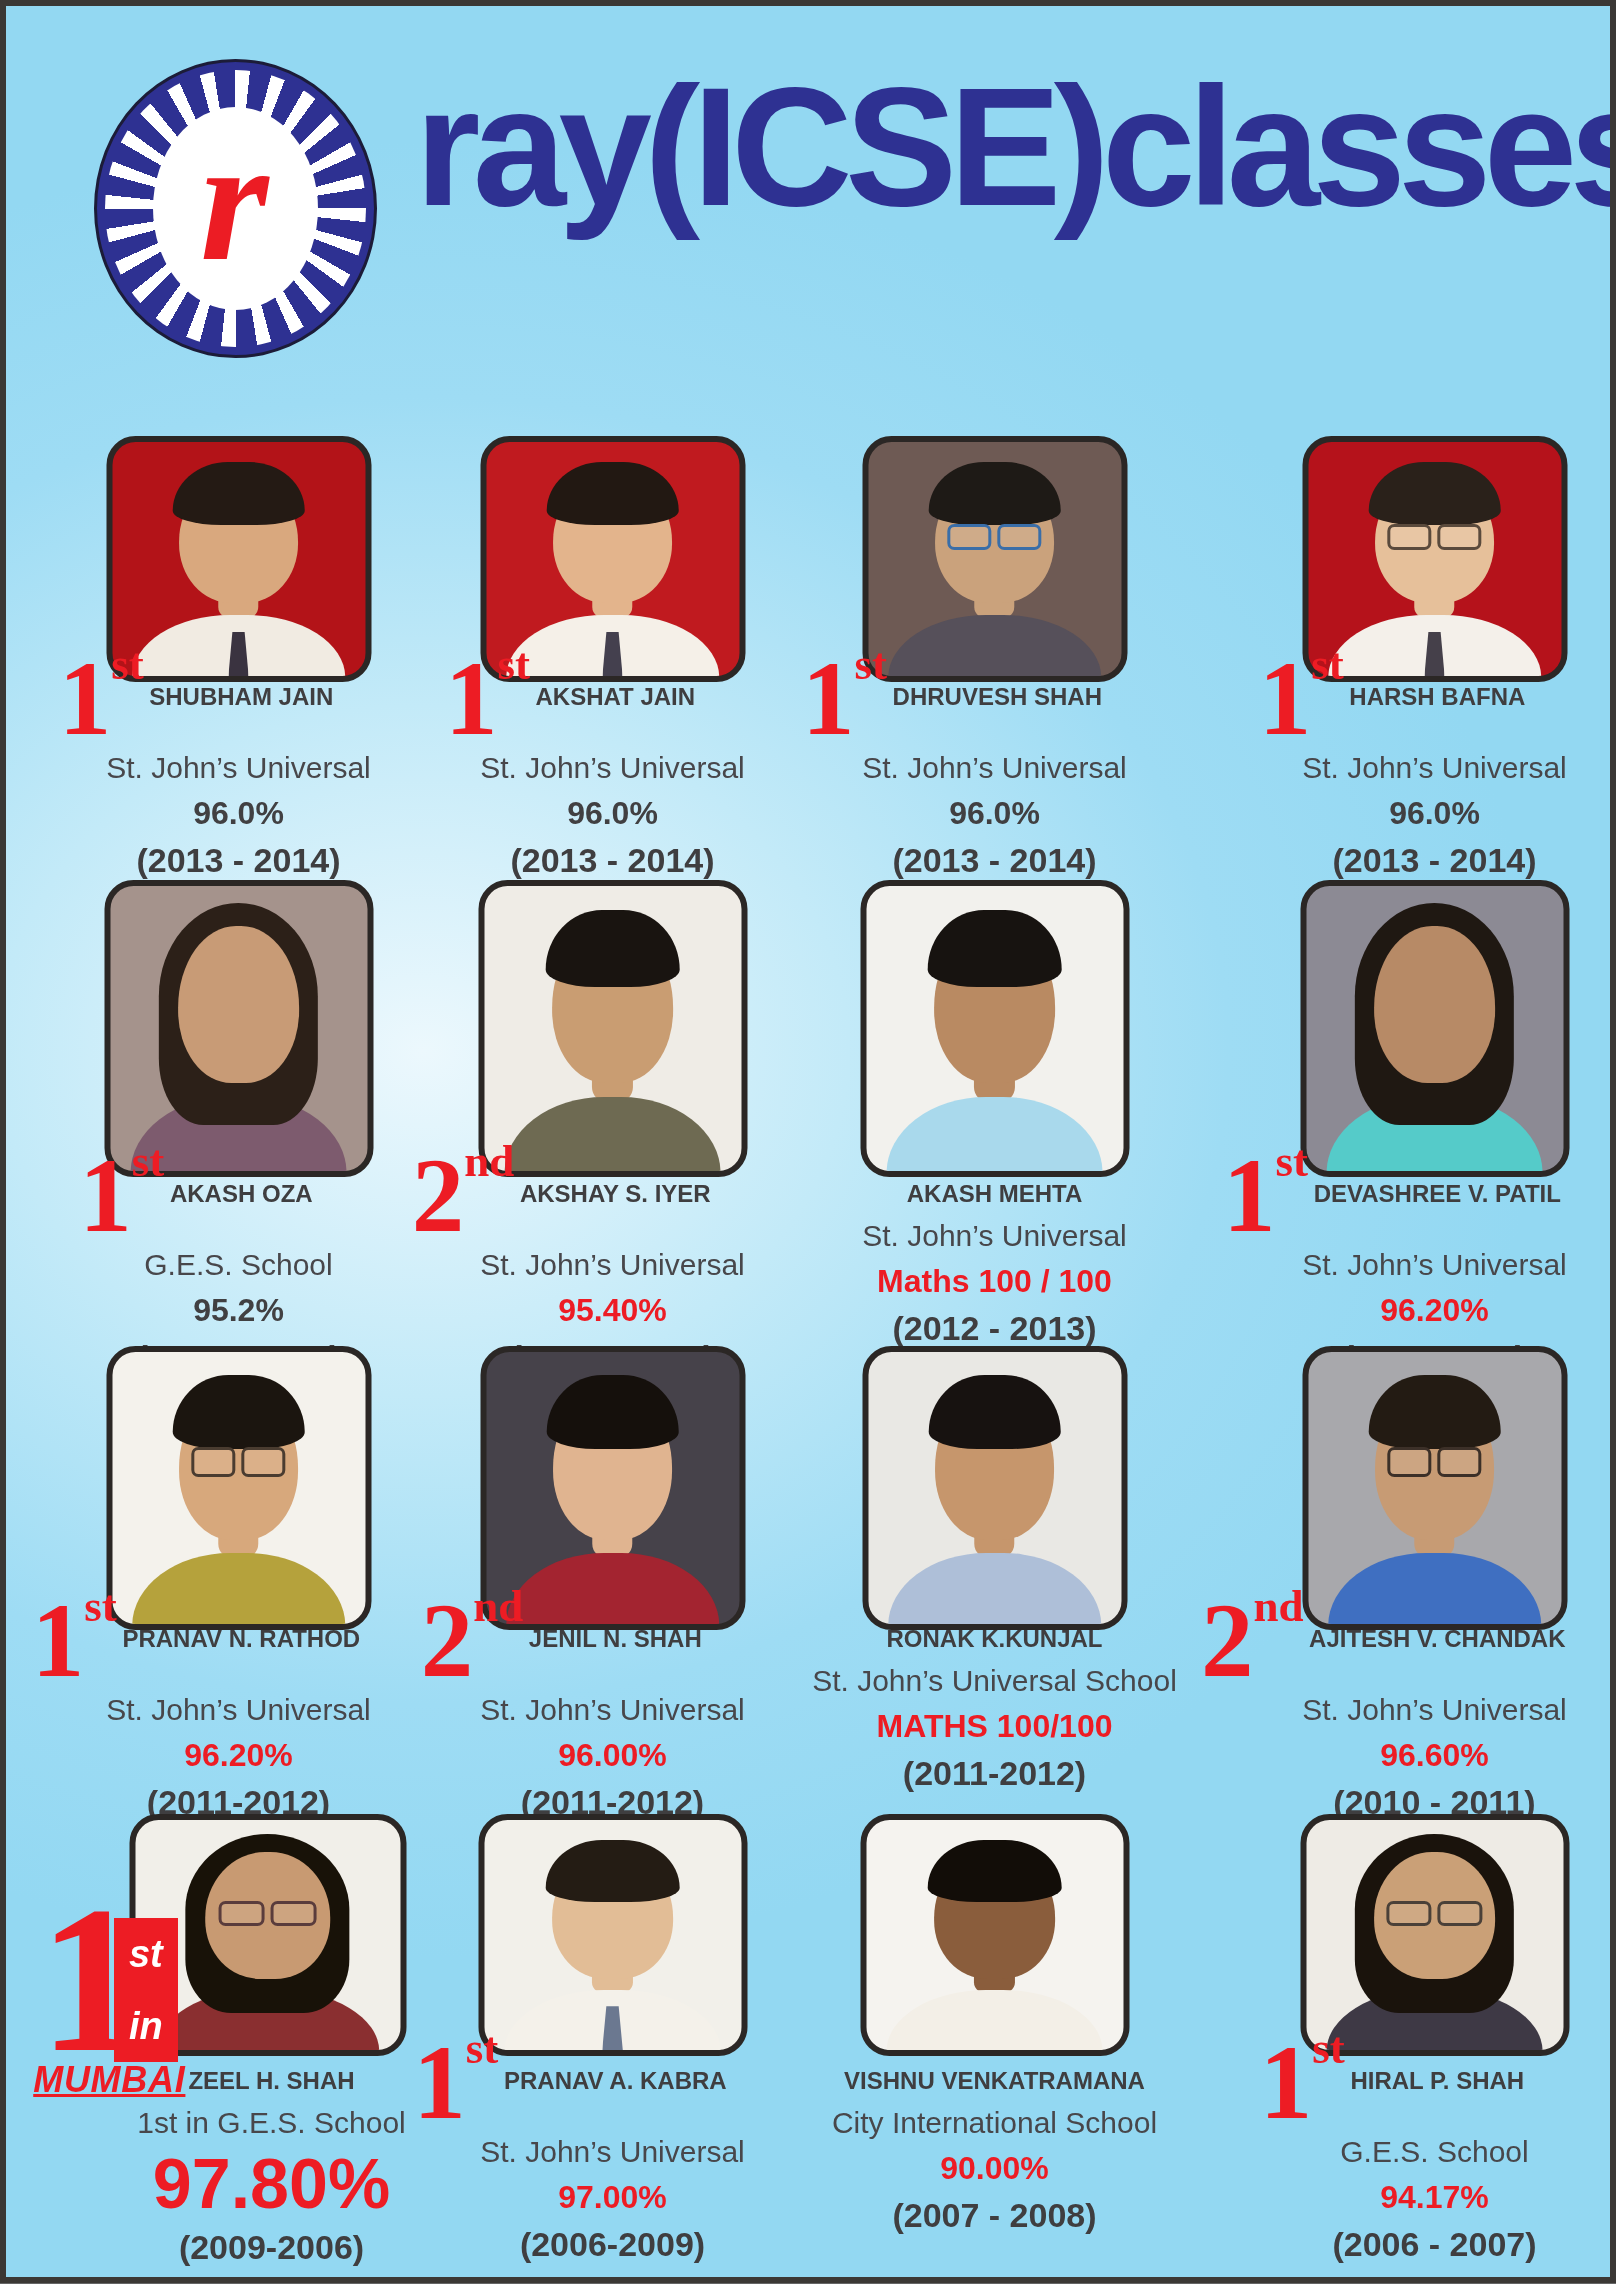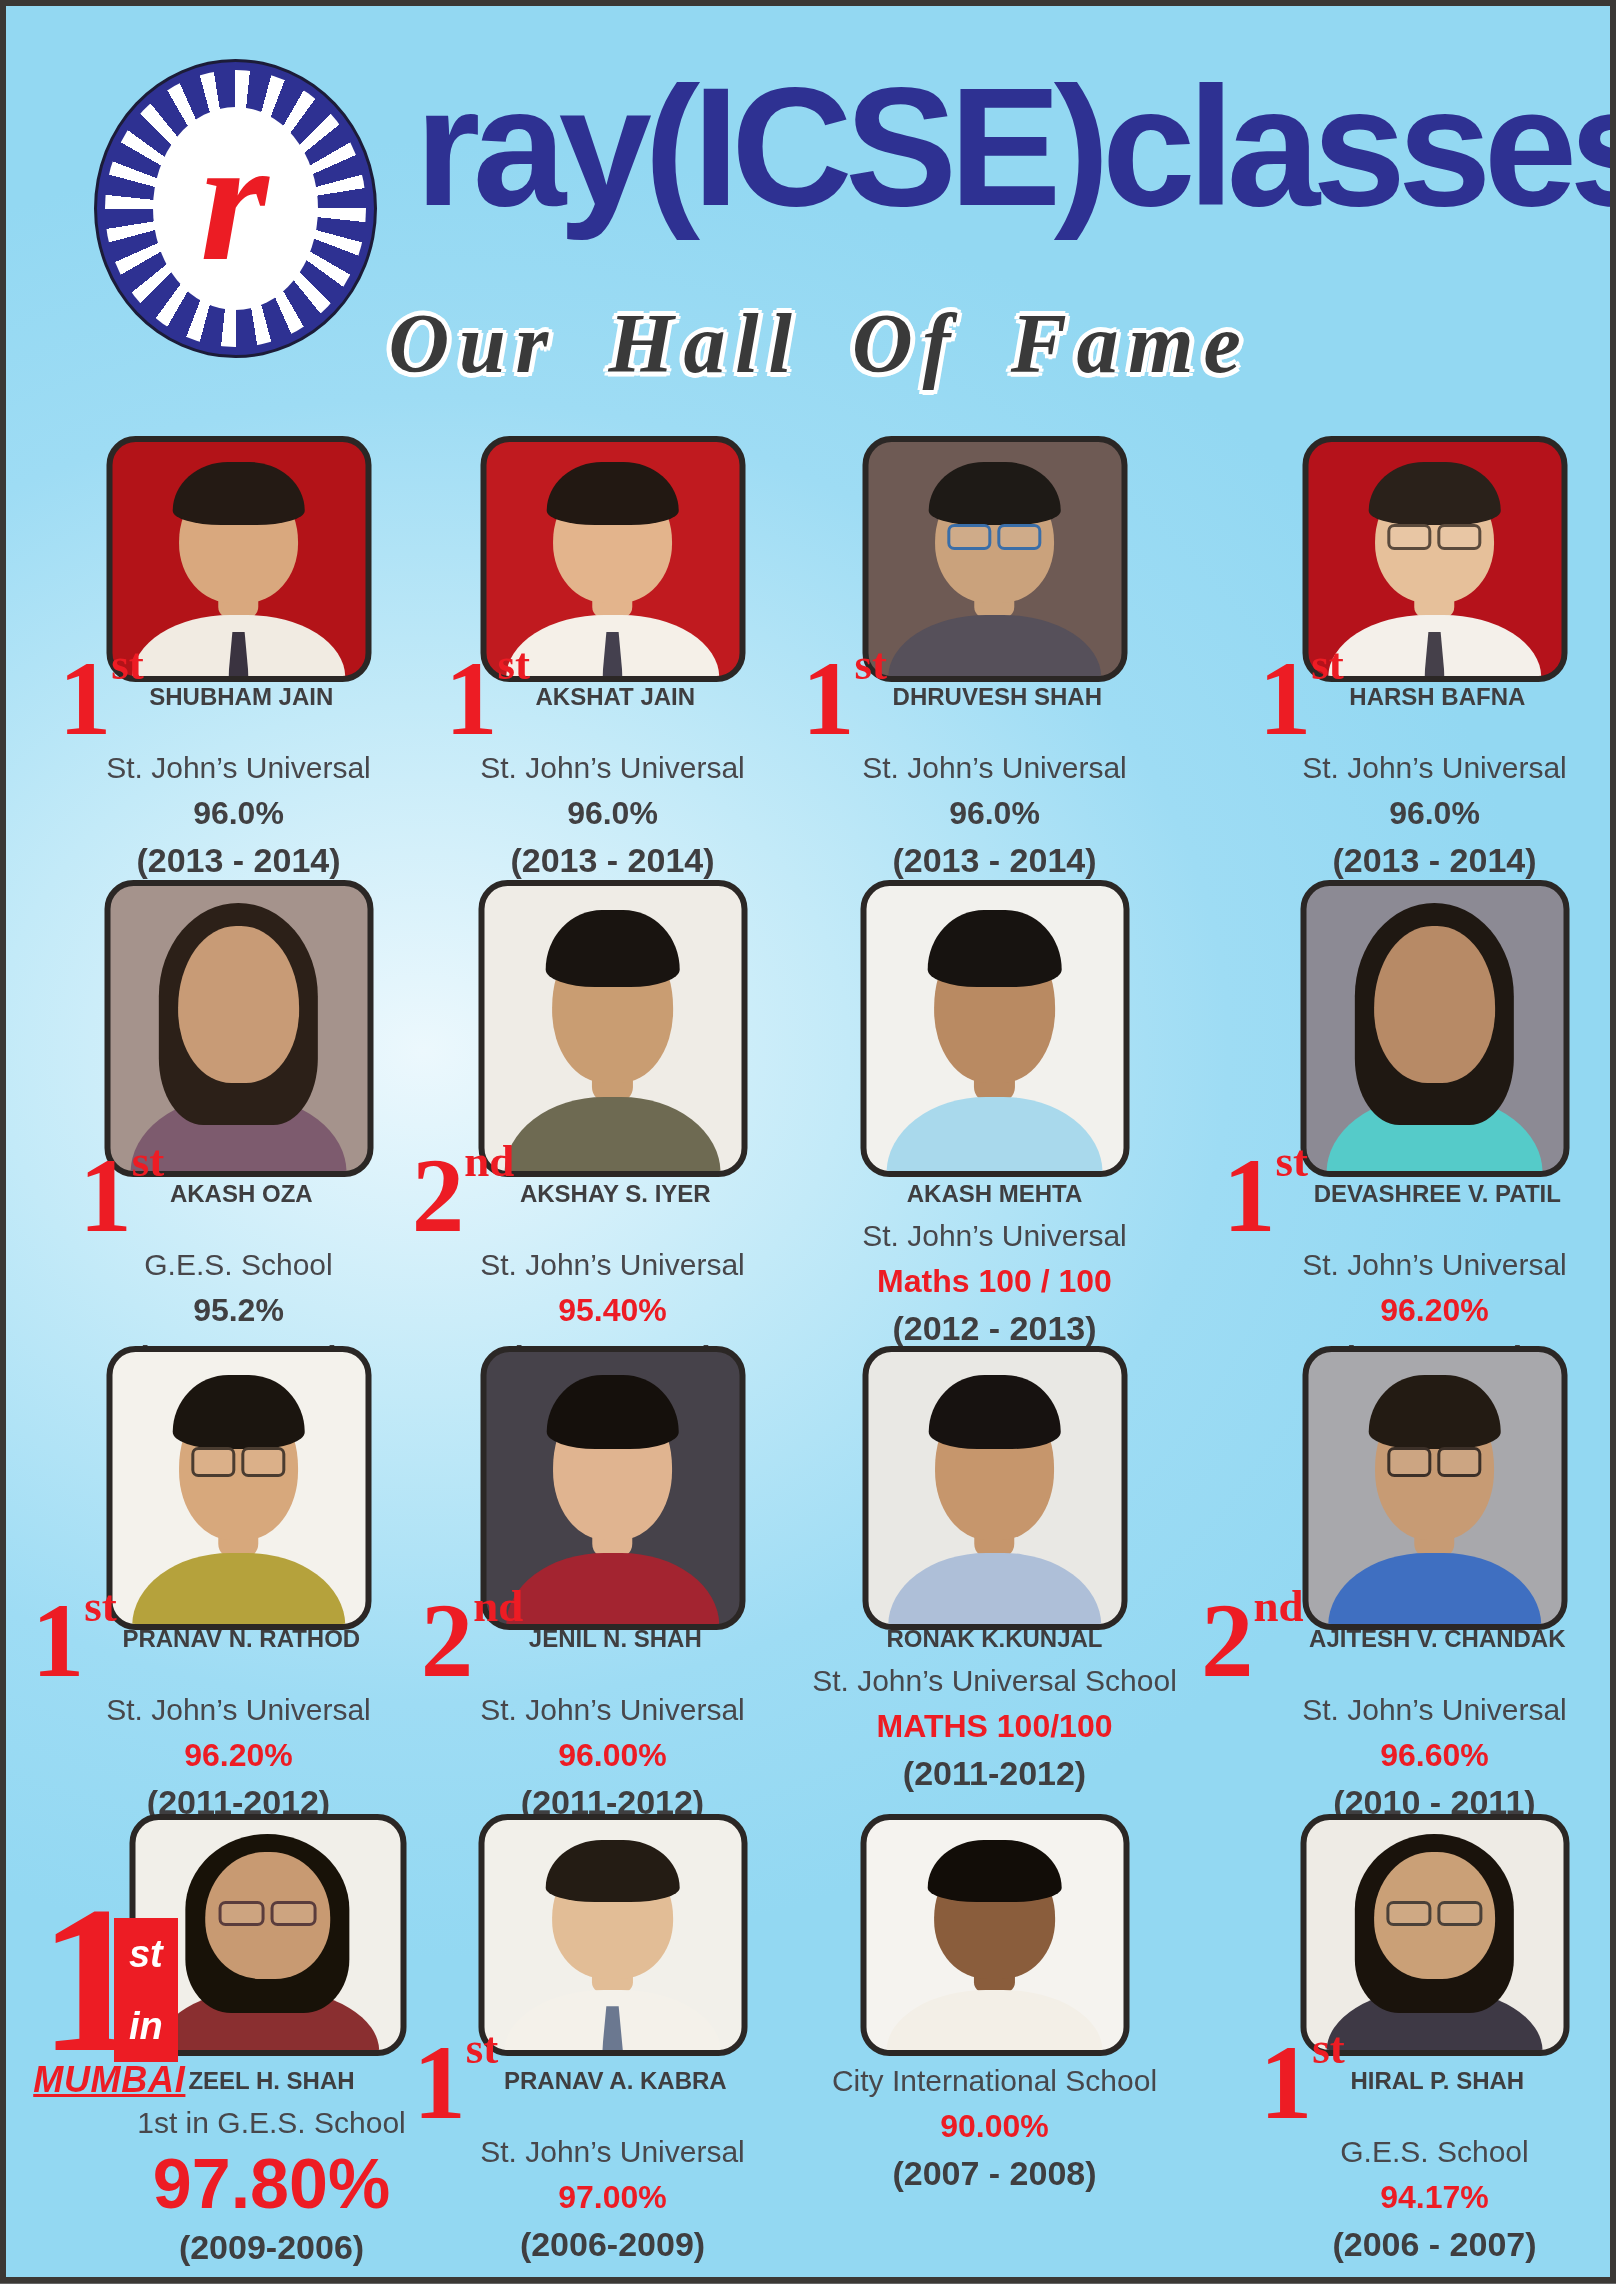--- a/index.html
+++ b/index.html
@@ -121,21 +121,20 @@
 </head>
 <body>
 
 <div id="poster">
   <div class="logo">
     <span class="spokes"></span>
     <span class="inner"></span>
     <span class="logo-r">r</span>
   </div>
   <div class="brand-title">ray(ICSE)classes</div>
-  <div class="subtitle">Our Hall Of Fame</div>
   <div id="grid">
       <div class="card r1 c1">
     <div class="photo boy" style="--bg: #b31318; --skin: #d9a87e; --hair: #241a14; --shirt: #f1ebe2; --tie: #3a3340;">
       <span class="torso"></span>
       <span class="neck"></span>
       <span class="hair"></span>
       <span class="face"></span>
       <span class="tie"></span>
 
     </div>
@@ -462,20 +461,24 @@
       <div class="card r4 c3">
     <div class="photo boy" style="--bg: #f5f3ef; --skin: #8a5d3c; --hair: #120d08; --shirt: #f3efe7;">
       <span class="torso"></span>
       <span class="neck"></span>
       <span class="hair"></span>
       <span class="face"></span>
 
     </div>
 
     <div class="caption">
+      <div class="name-row">
+
+        <span class="name">VISHNU VENKATRAMANA</span>
+      </div>
       <div class="school">City International School</div>
       <div class="score" style="color: rgb(237, 28, 36);">90.00%</div>
       <div class="year">(2007 - 2008)</div>
     </div>
   </div>
       <div class="card r4 c4">
     <div class="photo girl" style="--bg: #eeebe5; --skin: #caa077; --hair: #1a130c; --shirt: #3e3945; --glass: #4a4038;">
       <span class="torso"></span>
       <span class="neck"></span>
       <span class="hair"></span>

